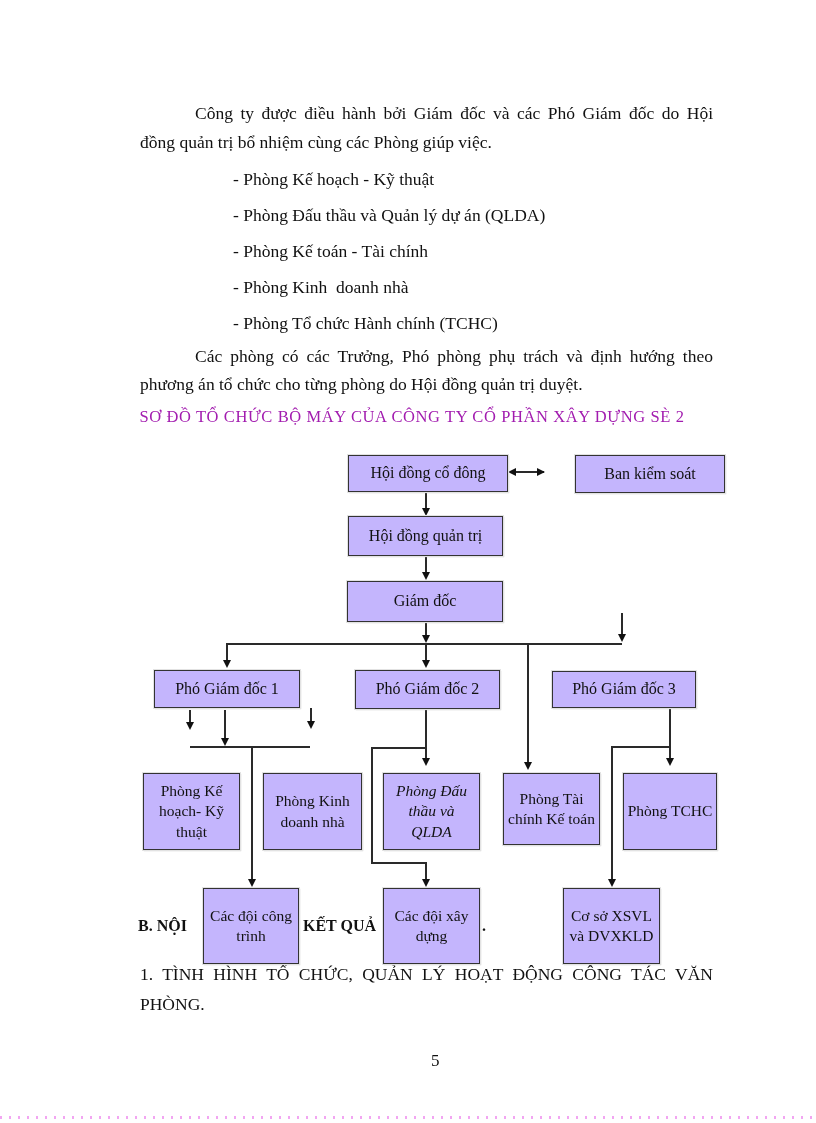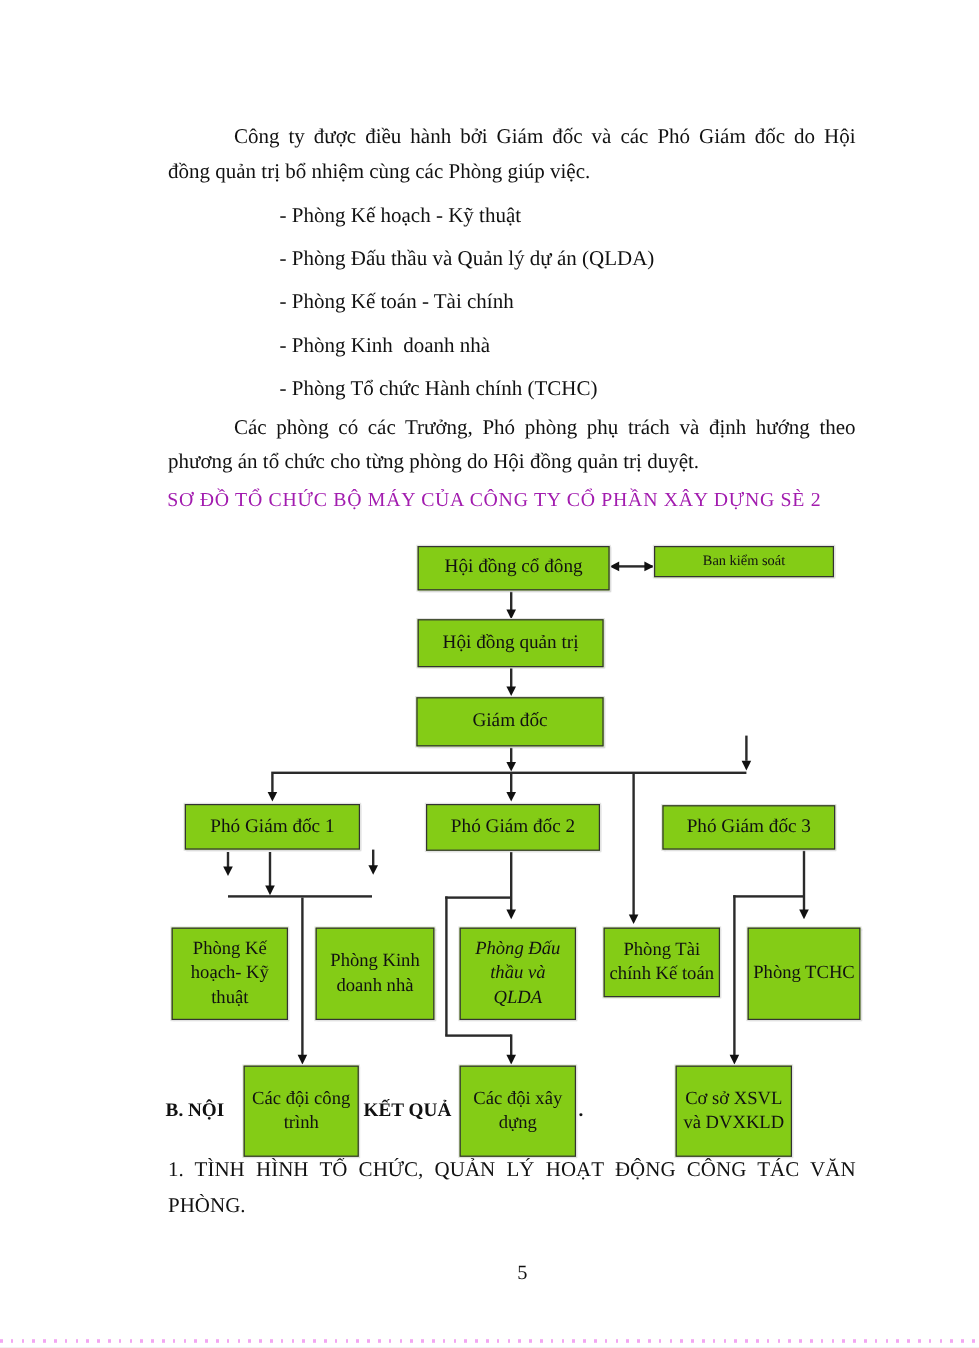--- a/index.html
+++ b/index.html
@@ -11,21 +11,21 @@
     font-family:"Liberation Serif","DejaVu Serif",serif;
     color:#111;
     overflow:hidden;
   }
   .txt{position:absolute;font-size:17.5px;line-height:26px;white-space:pre;}
   .just{white-space:normal;text-align:justify;text-align-last:justify;}
   .title-line{position:absolute;font-size:16.5px;letter-spacing:0.6px;text-align:center;white-space:pre;color:#a21caf;}
   
   .obox{
     position:absolute;box-sizing:border-box;
-    background:#84cc16;border:1px solid #333;
+    background:#c4b5fd;border:1px solid #333;
     box-shadow:0 0 0 1px #e2e2e2,1px 1px 1px #bdbdbd;
     display:flex;align-items:center;justify-content:center;
     text-align:center;font-size:15.5px;line-height:1.3;
     padding:1px 3px;z-index:3;
   }
   .vl{position:absolute;width:1.5px;background:#2a2a2a;z-index:2;display:block;}
   .hl{position:absolute;height:1.5px;background:#2a2a2a;z-index:2;display:block;}
   .ad{position:absolute;width:0;height:0;border-left:4px solid transparent;border-right:4px solid transparent;border-top:8px solid #111;z-index:2;display:block;}
   .al{position:absolute;width:0;height:0;border-top:4px solid transparent;border-bottom:4px solid transparent;border-right:8px solid #111;z-index:2;display:block;}
   .ar{position:absolute;width:0;height:0;border-top:4px solid transparent;border-bottom:4px solid transparent;border-left:8px solid #111;z-index:2;display:block;}
@@ -51,30 +51,30 @@
   <div class="txt" style="left:233px;top:310px;">- Phòng Tổ chức Hành chính (TCHC)</div>
 
   <div class="txt" style="left:140px;top:371px;">phương án tổ chức cho từng phòng do Hội đồng quản trị duyệt.</div>
   <div class="txt just" style="left:195px;top:343px;width:518px;">Các phòng có các Trưởng, Phó phòng phụ trách và định hướng theo</div>
 
   <div class="title-line" style="left:104px;top:407px;width:616px;">SƠ ĐỒ TỔ CHỨC BỘ MÁY CỦA CÔNG TY CỔ PHẦN XÂY DỰNG SÈ 2</div>
 
   <div>
 
     <div class="obox" style="left:348px;top:455px;width:160px;height:37px;font-size:16px;">Hội đồng cổ đông</div>
-    <div class="obox" style="left:545px;top:455px;width:150px;height:26px;font-size:12px;">Ban kiểm soát</div>
+    <div class="obox" style="left:575px;top:455px;width:150px;height:38px;font-size:16px;">Ban kiểm soát</div>
     <div class="obox" style="left:348px;top:516px;width:155px;height:40px;font-size:16px;">Hội đồng quản trị</div>
     <div class="obox" style="left:347px;top:581px;width:156px;height:41px;font-size:16px;">Giám đốc</div>
     <div class="obox" style="left:154px;top:670px;width:146px;height:38px;font-size:16px;">Phó Giám đốc 1</div>
     <div class="obox" style="left:355px;top:670px;width:145px;height:39px;font-size:16px;">Phó Giám đốc 2</div>
     <div class="obox" style="left:552px;top:671px;width:144px;height:37px;font-size:16px;">Phó Giám đốc 3</div>
     <div class="obox" style="left:143px;top:773px;width:97px;height:77px;">Phòng Kế hoạch- Kỹ thuật</div>
     <div class="obox" style="left:263px;top:773px;width:99px;height:77px;">Phòng Kinh doanh nhà</div>
     <div class="obox" style="left:383px;top:773px;width:97px;height:77px;font-style:italic;">Phòng Đấu thầu và QLDA</div>
-    <div class="obox" style="left:503px;top:773px;width:97px;height:58px;">Phòng Tài chính Kế toán</div>
+    <div class="obox" style="left:503px;top:773px;width:97px;height:72px;">Phòng Tài chính Kế toán</div>
     <div class="obox" style="left:623px;top:773px;width:94px;height:77px;">Phòng TCHC</div>
     <div class="obox" style="left:203px;top:888px;width:96px;height:76px;">Các đội công trình</div>
     <div class="obox" style="left:383px;top:888px;width:97px;height:76px;">Các đội xây dựng</div>
     <div class="obox" style="left:563px;top:888px;width:97px;height:76px;">Cơ sở XSVL và DVXKLD</div>
 
     <i class="hl" style="left:513px;top:471px;width:31px;"></i>
     <i class="al" style="left:508px;top:468px;"></i>
     <i class="ar" style="left:537px;top:468px;"></i>
 
     <i class="vl" style="left:425px;top:492px;height:18px;"></i>

